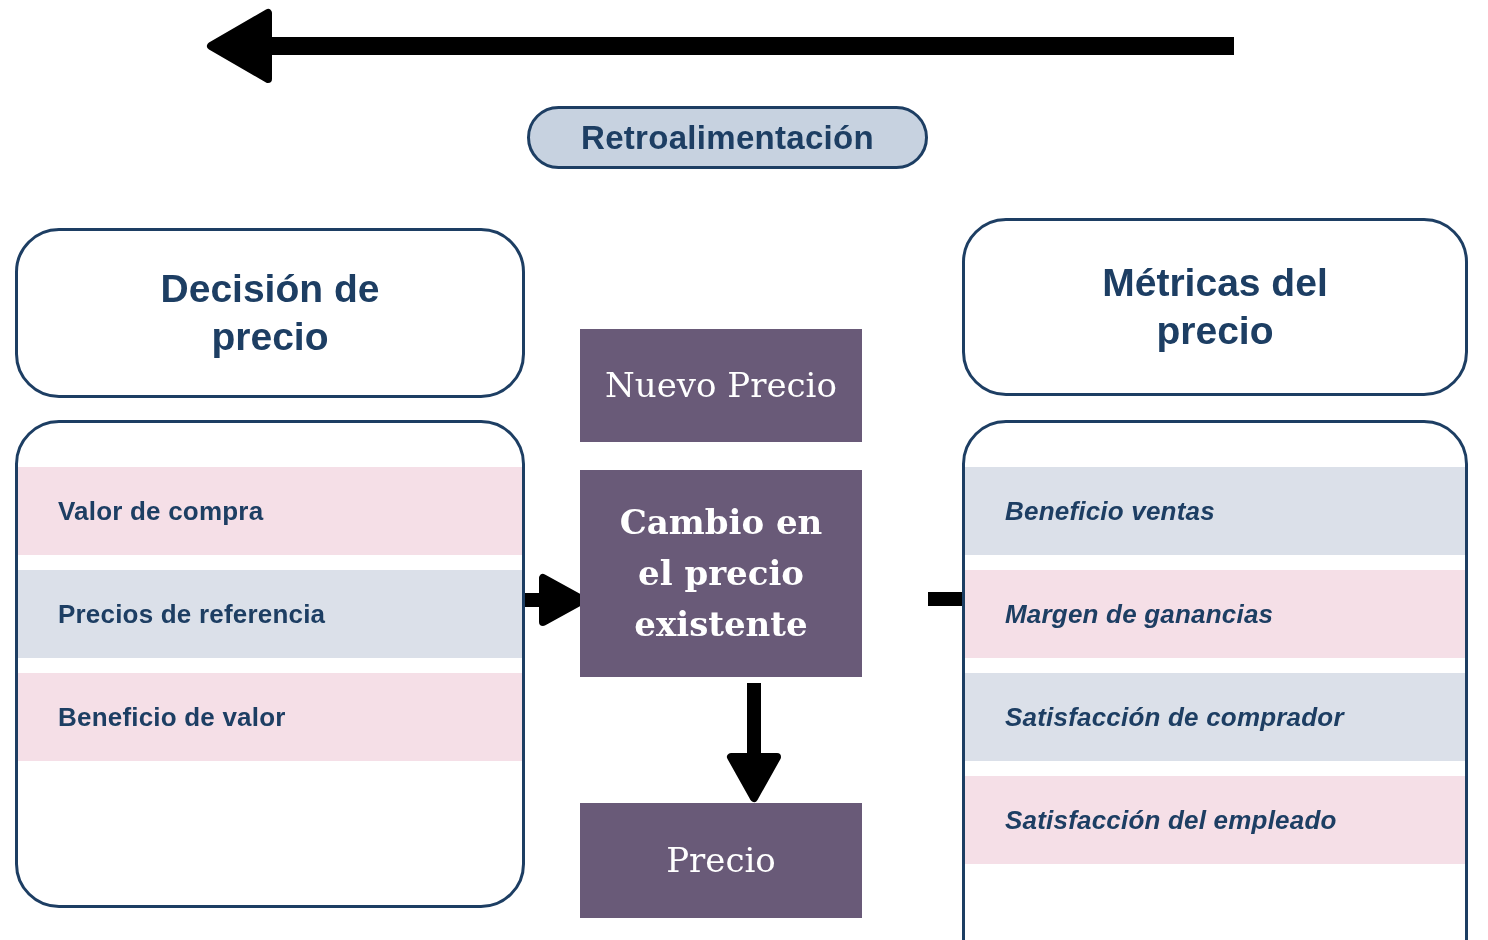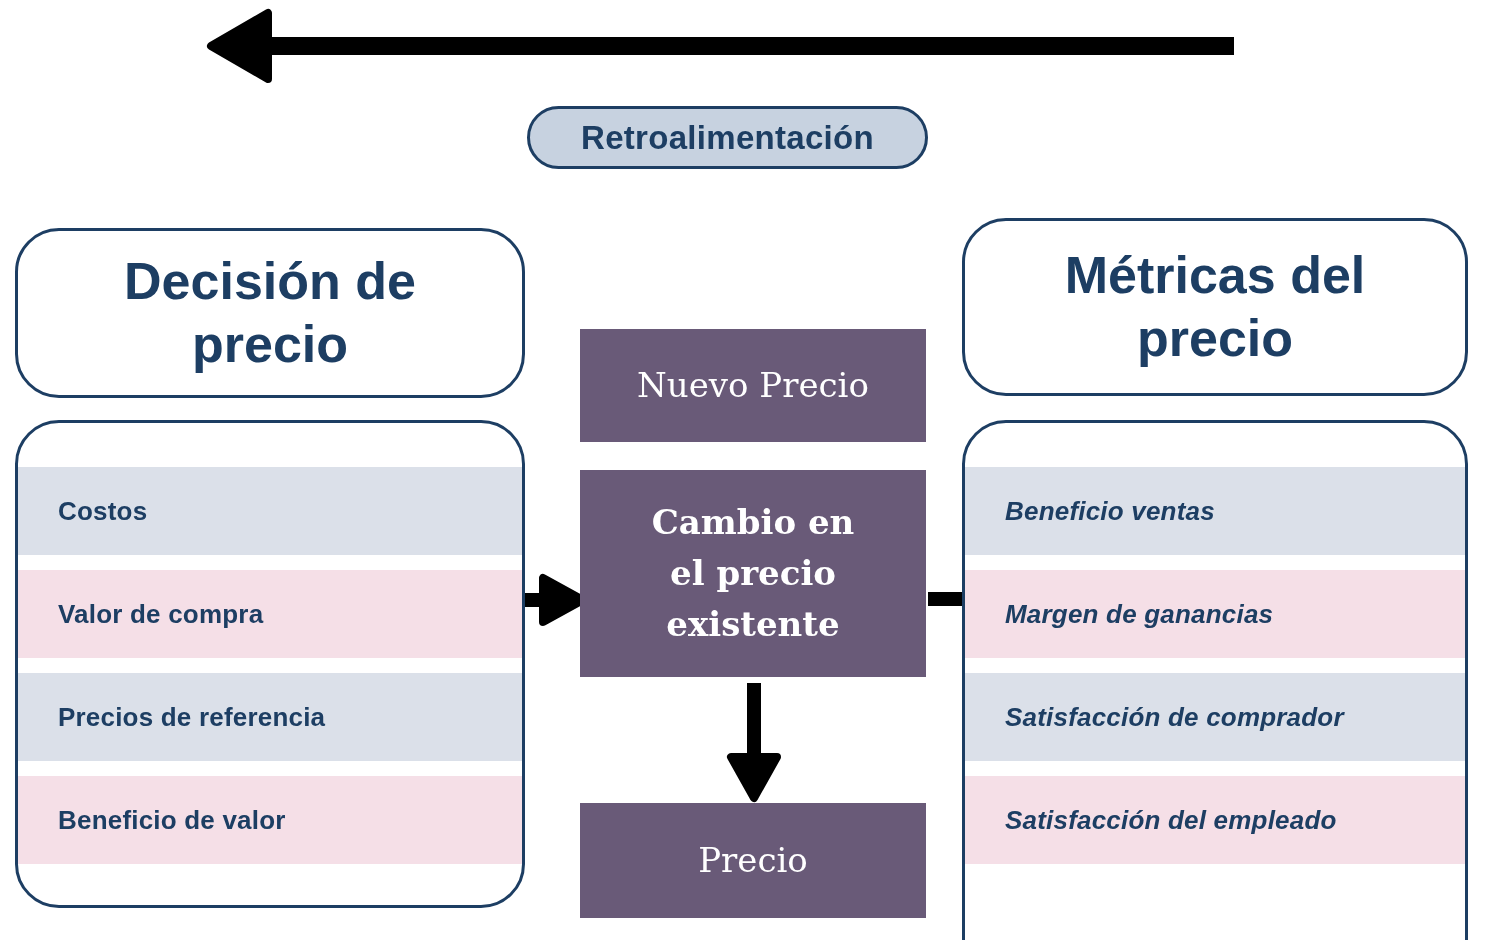--- a/index.html
+++ b/index.html
@@ -25,21 +25,21 @@
     position:absolute;left:527px;top:106px;width:401px;height:63px;
     background:var(--pill-bg);border:3px solid var(--navy);border-radius:999px;
     display:flex;align-items:center;justify-content:center;
   }
   .pill span{color:var(--navy);font-size:33px;font-weight:600;letter-spacing:.3px;}
 
   
   .title-card{
     position:absolute;background:var(--bg);border:3px solid var(--navy);border-radius:44px;
     display:flex;flex-direction:column;align-items:center;justify-content:center;
-    color:var(--navy);font-weight:700;font-size:52px;line-height:1.22;text-align:left;
+    color:var(--navy);font-weight:700;font-size:39px;line-height:1.22;text-align:left;
   }
   .title-left{left:15px;top:228px;width:510px;height:170px;}
   .title-right{left:962px;top:218px;width:506px;height:178px;}
 
   
   .panel{
     position:absolute;background:var(--bg);border:3px solid var(--navy);border-radius:44px;
     overflow:hidden;
   }
   .panel-left{left:15px;top:420px;width:510px;height:488px;}
@@ -48,21 +48,21 @@
   .row{
     flex:0 0 88px;height:88px;display:flex;align-items:center;padding-left:40px;
   }
   .row span{color:var(--navy);font-size:26px;font-weight:700;letter-spacing:.2px;}
   .row.tone-blue{background:var(--row-blue);}
   .row.tone-pink{background:var(--row-pink);}
   .row.indent{}
 
   
   .pbox{
-    position:absolute;left:580px;width:346px;background:var(--purple);
+    position:absolute;left:580px;width:282px;background:var(--purple);
     display:flex;flex-direction:column;align-items:center;justify-content:center;
     color:#ffffff;font-family:"DejaVu Serif","Liberation Serif",serif;
     font-size:34px;line-height:1.5;text-align:center;
   }
   .pbox-top{top:329px;height:113px;}
   .pbox-mid{top:470px;height:207px;font-weight:bold;}
   .pbox-bottom{top:803px;height:115px;}
 </style>
 </head>
 <body>
@@ -101,23 +101,20 @@
     <span>precio</span>
   </div>
 
   <div class="title-card title-right">
     <span>Métricas del</span>
     <span>precio</span>
   </div>
 
   <div class="panel panel-left">
     <div class="rows">
-      <div class="row tone-blue">
-        <span>Costos</span>
-      </div>
       <div class="row tone-pink">
         <span>Valor de compra</span>
       </div>
       <div class="row tone-blue">
         <span>Precios de referencia</span>
       </div>
       <div class="row tone-pink">
         <span>Beneficio de valor</span>
       </div>
     </div>

